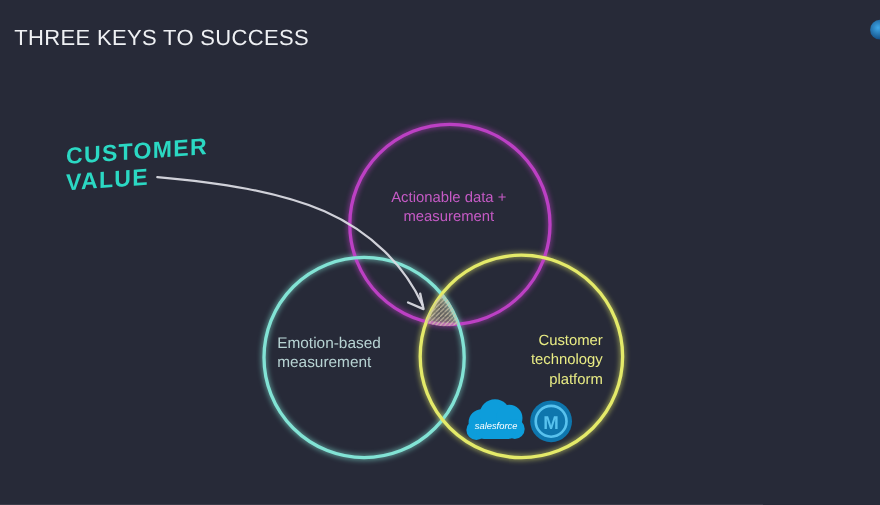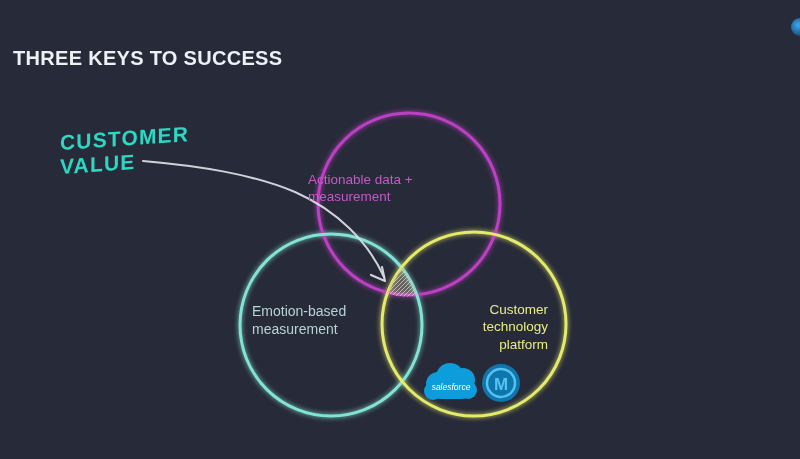--- a/index.html
+++ b/index.html
@@ -7,38 +7,39 @@
     position: relative;
     width: 800px;
     height: 459px;
     background: #272a38;
     overflow: hidden;
     font-family: "Liberation Sans", sans-serif;
   }
   .title {
     position: absolute;
     left: 13px;
-    top: 47px;
+    top: 24px;
     margin: 0;
     font-size: 20px;
-    font-weight: bold;
+    font-weight: normal;
     letter-spacing: 0.3px;
     color: #eef0f3;
   }
   .venn-svg {
     position: absolute;
     left: 0; top: 0;
   }
   .label {
     position: absolute;
     white-space: pre-line;
     line-height: 1.28;
   }
   .label-actionable {
     left: 308px; top: 171px; width: 200px;
+    text-align: center;
     font-size: 13.5px;
     color: #c55ac5;
   }
   .label-emotion {
     left: 252px; top: 303px; width: 140px;
     text-align: left;
     font-size: 14px;
     color: #b7d3d3;
   }
   .label-tech {

